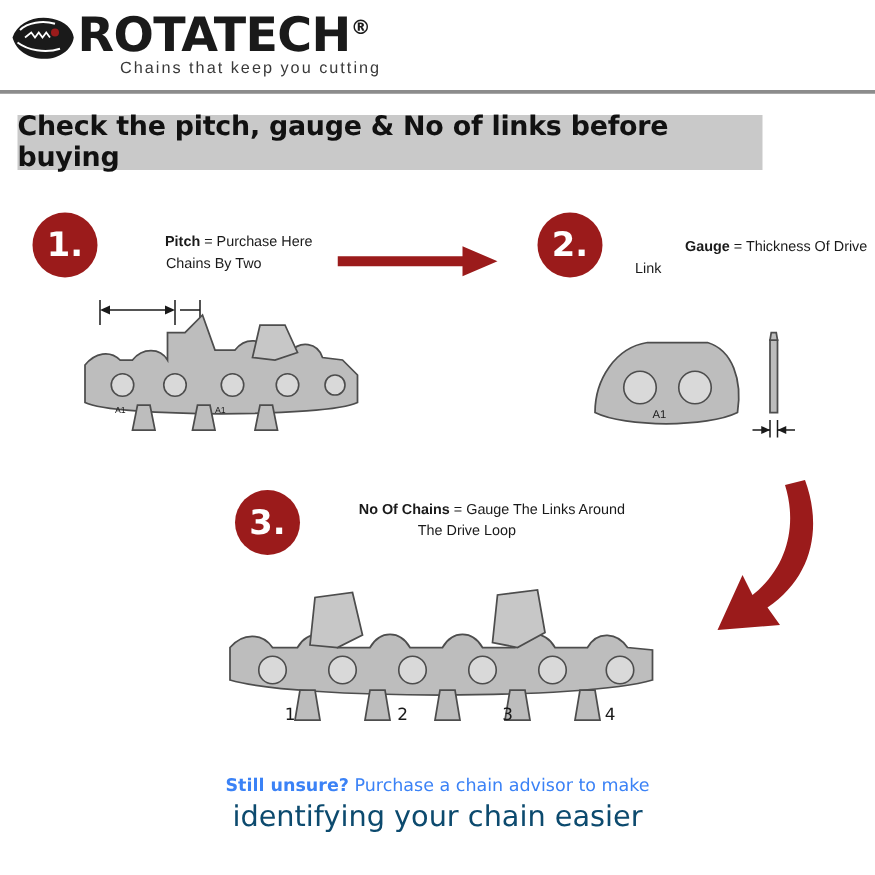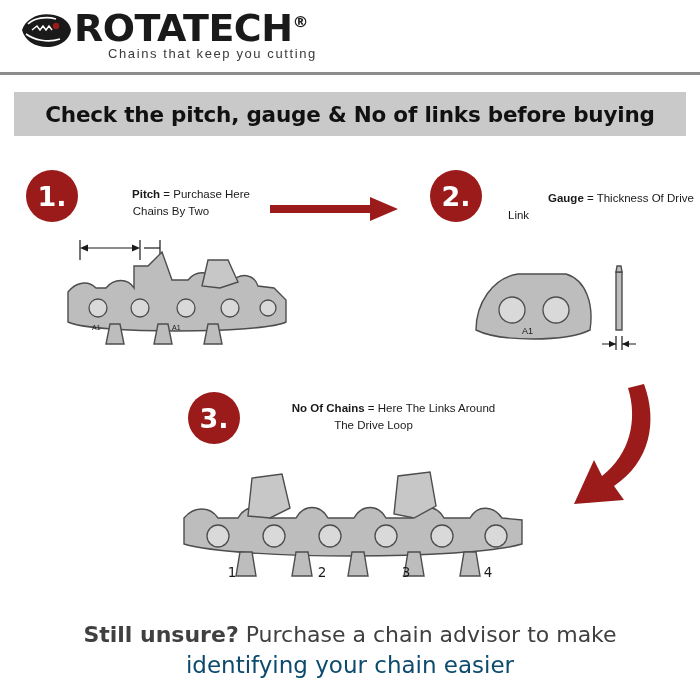--- a/index.html
+++ b/index.html
@@ -16,21 +16,21 @@
   }
   .page {
     position: relative;
     width: 700px;
     height: 700px;
   }
 
   
   .logo-wrap {
     position: absolute;
-    left: 12px;
+    left: 0px;
     top: 4px;
     width: 566px;
     height: 60px;
   }
   .logo-mark {
     position: absolute;
     left: 8px;
     top: 6px;
     width: 52px;
     height: 40px;
@@ -65,21 +65,21 @@
     width: 700px;
     height: 3px;
     background: #8c8c8c;
   }
 
   
   .title-bar {
     position: absolute;
     left: 14px;
     top: 92px;
-    width: 672px;
+    width: 596px;
     height: 44px;
     background: #c9c9c9;
     display: flex;
     align-items: center;
     justify-content: center;
   }
   .title-bar span {
     font-size: 21.5px;
     font-weight: bold;
     color: #111111;
@@ -156,21 +156,21 @@
 
   
   .footer {
     position: absolute;
     left: 40px;
     top: 620px;
     width: 620px;
     text-align: center;
     line-height: 1.35;
   }
-  .footer .f1 { font-size: 22px; color: #404040; font-family:"DejaVu Sans", sans-serif;}
+  .footer .f1 { font-size: 14px; color: #3b82f6; font-family:"DejaVu Sans", sans-serif;}
   .footer .f1 b { font-weight: bold; }
   .footer .f2 { font-size: 23px; color: #0c4a6e; font-family:"DejaVu Sans", sans-serif;}
 
   .chain-fill  { fill: #bdbdbd; stroke: #4d4d4d; stroke-width: 1.4; }
   .chain-fill2 { fill: #c7c7c7; stroke: #4d4d4d; stroke-width: 1.4; }
   .hole        { fill: #d9d9d9; stroke: #4d4d4d; stroke-width: 1.3; }
   .dimline     { stroke: #1a1a1a; stroke-width: 1.2; fill: none; }
   .tiny        { font-size: 7px; font-family:"Liberation Sans", sans-serif; fill:#1a1a1a;}
   .small       { font-size: 9px; font-family:"Liberation Sans", sans-serif; fill:#1a1a1a;}
 </style>
@@ -255,21 +255,21 @@
 
     <path class="dimline" d="M146 78 L146 92 M152 78 L152 92"></path>
     <path class="dimline" d="M132 86 L146 86 M152 86 L166 86"></path>
     <path d="M146 86 l-7 -3.2 v6.4 z" fill="#1a1a1a"></path>
     <path d="M152 86 l7 -3.2 v6.4 z" fill="#1a1a1a"></path>
   </svg>
 
   <div class="badge" id="badge3">3.</div>
   <div class="caption" id="cap3">
     <b>No Of Chains</b>
-    <span>= Here The Links Around</span><br>
+    <span>= Gauge The Links Around</span><br>
     <span>The Drive Loop</span>
   </div>
 
   <svg class="arrow2" viewBox="0 0 120 140">
     <path d="M104 6 C118 44, 110 84, 74 108 L84 122 L34 126 L54 82 L62 98 C90 76, 98 42, 88 10 Z" fill="#9b1b1b"></path>
   </svg>
 
   <svg class="dia3" viewBox="0 0 350 145">
 
     <path class="chain-fill" d="M6 96 L6 70 C16 58, 32 58, 40 70 L60 70 C68 56, 86 56, 92 70

